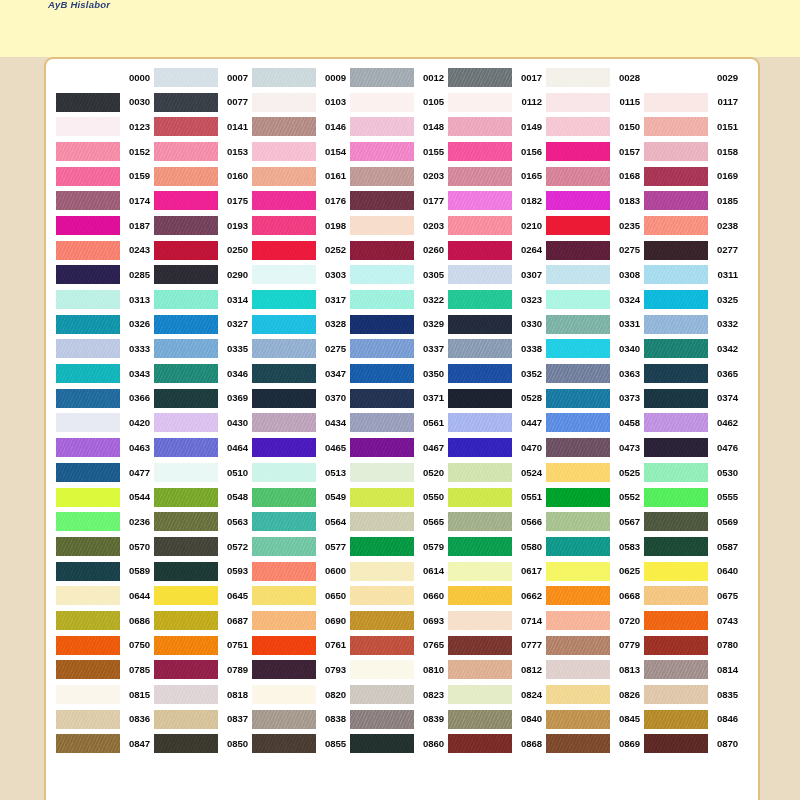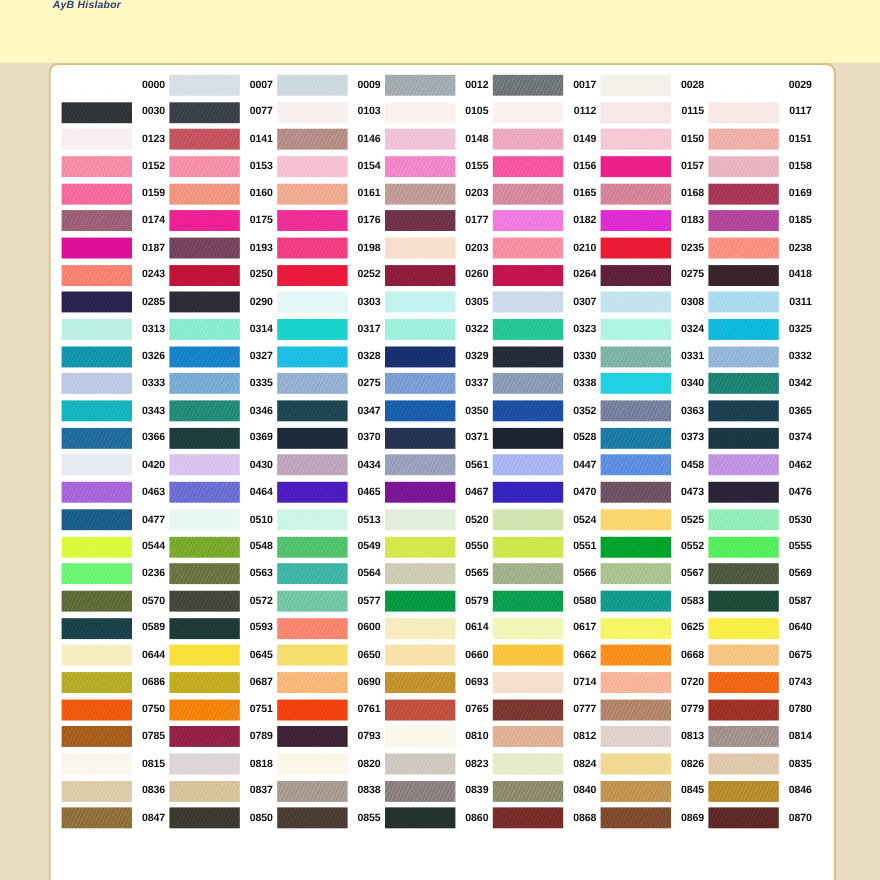--- a/index.html
+++ b/index.html
@@ -370,21 +370,21 @@
           <div class="swatch-cell">
             <div class="swatch-chip" style="background-color: rgb(196, 20, 78);"></div>
             <div class="swatch-code">0264</div>
           </div>
           <div class="swatch-cell">
             <div class="swatch-chip" style="background-color: rgb(95, 31, 59);"></div>
             <div class="swatch-code">0275</div>
           </div>
           <div class="swatch-cell">
             <div class="swatch-chip" style="background-color: rgb(56, 35, 43);"></div>
-            <div class="swatch-code">0418</div>
+            <div class="swatch-code">0277</div>
           </div>
         </div>
         <div class="swatch-row">
           <div class="swatch-cell">
             <div class="swatch-chip" style="background-color: rgb(44, 33, 80);"></div>
             <div class="swatch-code">0285</div>
           </div>
           <div class="swatch-cell">
             <div class="swatch-chip" style="background-color: rgb(45, 43, 51);"></div>
             <div class="swatch-code">0290</div>

